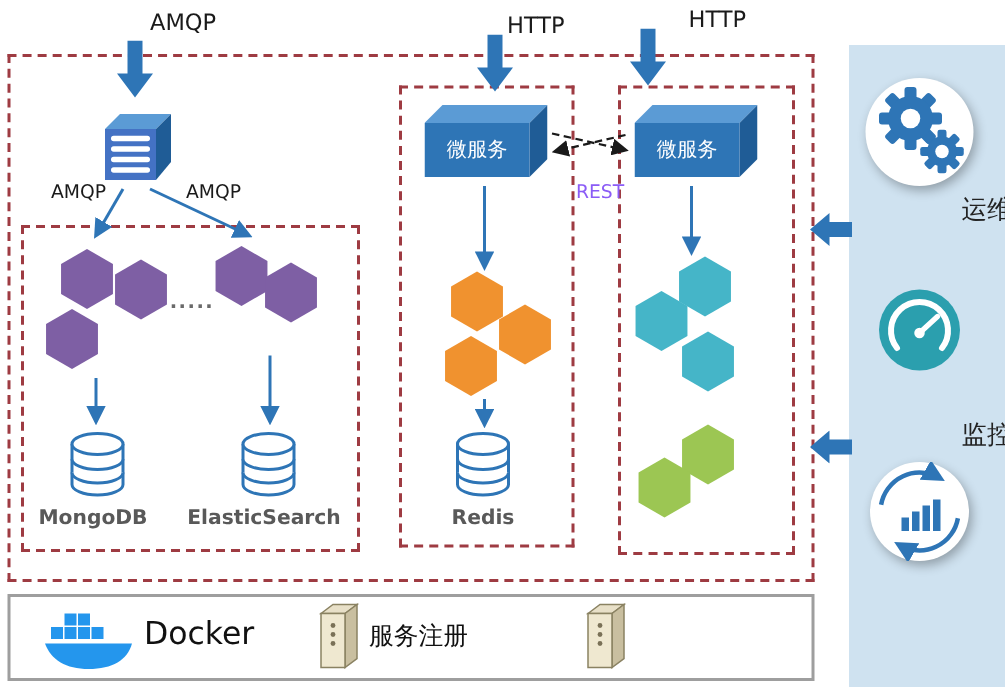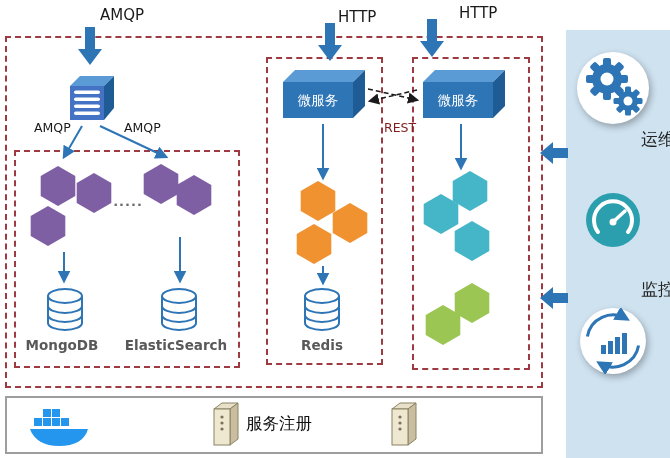--- a/index.html
+++ b/index.html
@@ -21,21 +21,21 @@
 
   
   #side-panel{position:absolute;left:566px;top:30px;width:104px;height:428px;background:var(--panel_bg,#cfe2f0);z-index:1;}
   .circle-white{position:absolute;background:#fff;border-radius:50%;box-shadow:2px 3px 7px rgba(0,0,0,.30);}
   .panel-label{position:absolute;left:0;width:100%;text-align:center;font-size:17px;color:#222;padding-left:40px;}
 
   
   .proto-label{position:absolute;font-size:15px;color:#1a1a1a;z-index:6;}
   .small-label{position:absolute;font-size:12.5px;color:#1a1a1a;z-index:6;}
   .db-label{position:absolute;font-size:13.5px;font-weight:bold;color:#595959;text-align:center;z-index:6;}
-  #rest-label{position:absolute;left:384px;top:120px;font-size:12.5px;color:#7f1d1d;z-index:6;}
+  #rest-label{position:absolute;left:384px;top:120px;font-size:12.5px;color:#8b5cf6;z-index:6;}
   #dots-label{position:absolute;left:108px;top:194px;width:40px;text-align:center;font-size:13px;font-weight:bold;color:#6a6a6a;letter-spacing:1px;z-index:6;}
 
   
   .ms-box{position:absolute;width:86px;height:48px;z-index:4;}
   .ms-label{position:absolute;left:0;top:12px;width:70px;height:36px;line-height:36px;text-align:center;
             color:#fff;font-size:13.5px;z-index:7;}
 
   .legend-text{position:absolute;color:#111;z-index:6;}
 
   
@@ -237,20 +237,21 @@
 
   <svg class="abs" style="left:26px;top:402px;z-index:6;" width="66" height="48" viewBox="0 0 66 48">
     <rect x="8" y="16" width="8" height="8" class="fill-docker"></rect>
     <rect x="17" y="16" width="8" height="8" class="fill-docker"></rect>
     <rect x="26" y="16" width="8" height="8" class="fill-docker"></rect>
     <rect x="35" y="16" width="8" height="8" class="fill-docker"></rect>
     <rect x="17" y="7" width="8" height="8" class="fill-docker"></rect>
     <rect x="26" y="7" width="8" height="8" class="fill-docker"></rect>
     <path d="M4 27 h58 c-3 11 -13 17 -29 17 c-15 0 -25 -6 -29 -17 z" class="fill-docker"></path>
   </svg>
+  <div class="legend-text" style="left:96px;top:410px;font-size:21px;">Docker</div>
 
   <svg class="abs" style="left:210px;top:401px;z-index:6;" width="32" height="48" viewBox="0 0 32 48">
     <polygon points="4,8 12,2 28,2 20,8" fill="#e8e0c8" stroke="#8a8262"></polygon>
     <polygon points="20,8 28,2 28,38 20,44" fill="#c9bfa0" stroke="#8a8262"></polygon>
     <rect x="4" y="8" width="16" height="36" fill="#efe8d0" stroke="#8a8262"></rect>
     <circle cx="12" cy="16" r="1.6" fill="#7a7157"></circle>
     <circle cx="12" cy="22" r="1.6" fill="#7a7157"></circle>
     <circle cx="12" cy="28" r="1.6" fill="#7a7157"></circle>
   </svg>
   <div class="legend-text" style="left:246px;top:413px;font-size:16.5px;">服务注册</div>

